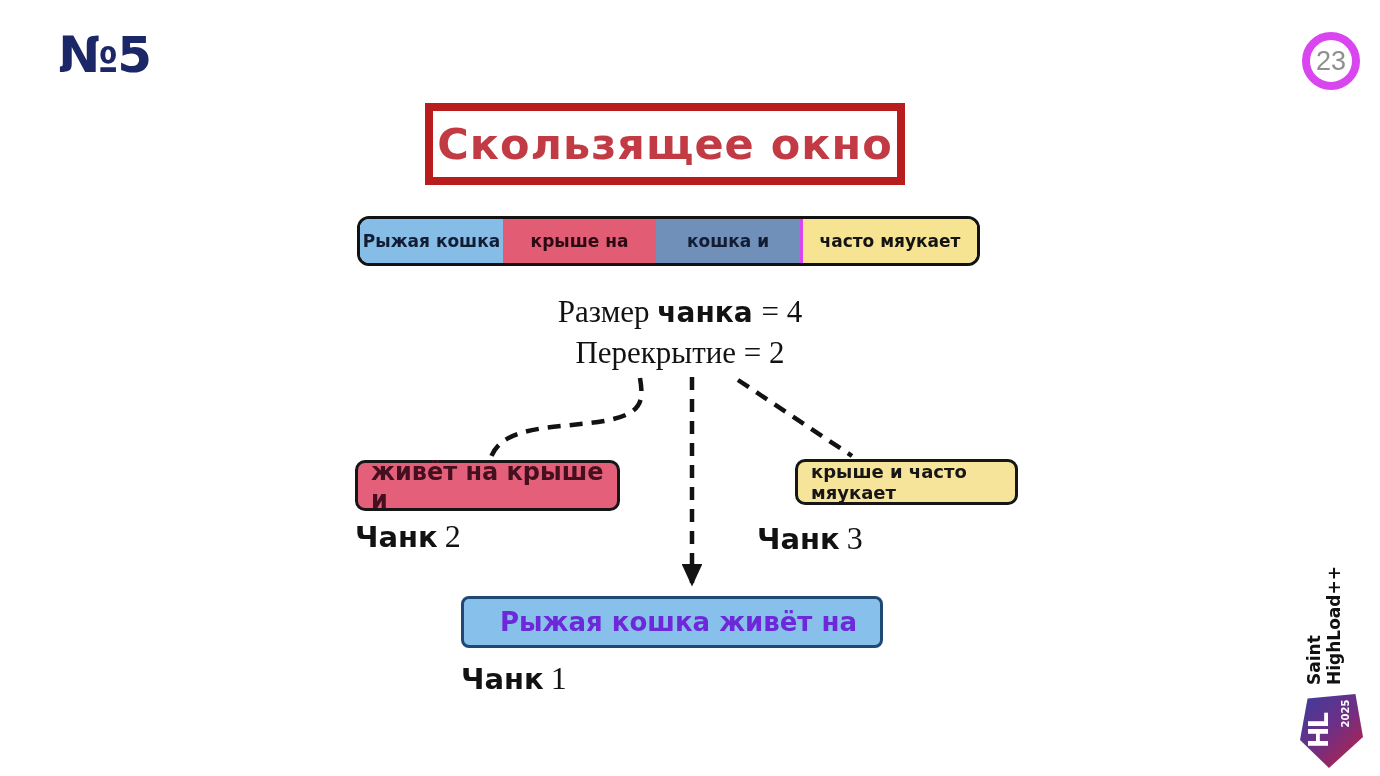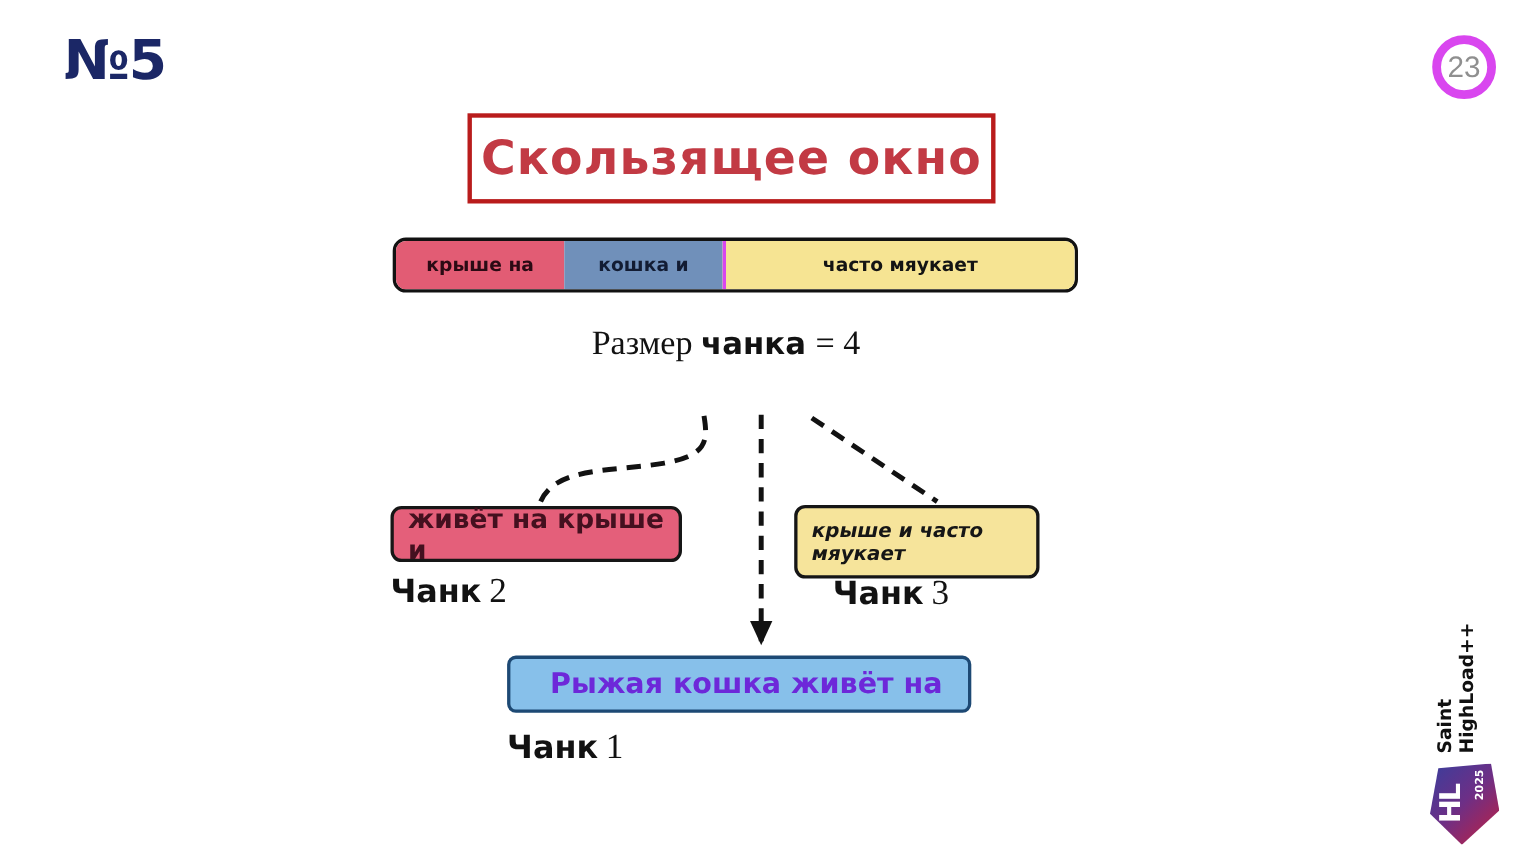--- a/index.html
+++ b/index.html
@@ -27,21 +27,21 @@
     border: 8px solid #d946ef; border-radius: 50%;
     display: flex; align-items: center; justify-content: center;
     color: #8f8f8f; font-size: 27px; font-weight: 400;
   }
 
   
   .title-box {
     left: 425px; top: 103px;
     width: 480px; height: 82px;
     background: #ffffff;
-    border: 4px solid #b91c1c;
+    border: 8px solid #b91c1c;
     display: flex; align-items: center; justify-content: center;
   }
   .title-text {
     color: #c23a44; font-size: 43px; font-weight: 700;
     font-family: "DejaVu Sans", sans-serif;
     letter-spacing: 1px;
   }
 
   
   .window-bar {
@@ -55,21 +55,21 @@
     font-weight: 700; font-size: 17px;
     font-family: "DejaVu Sans", sans-serif;
   }
   .segment-1 { width: 143px; }
   .segment-2 { width: 153px; }
   .segment-3 { width: 144px; }
   .segment-4 { flex: 1; border-left: 3px solid #d946ef; }
 
   
   .params {
-    left: 440px; top: 292px; width: 440px;
+    left: 460px; top: 292px; width: 440px;
     text-align: center;
     font-family: "Liberation Serif", serif;
     font-size: 31px; color: #121212; line-height: 40px;
   }
   .params .bold-sans {
     font-family: "DejaVu Sans", sans-serif;
     font-weight: 700; font-size: 28px;
     margin-left: 0.28em;
   }
   .params .gap-left { margin-left: 0.28em; }
@@ -77,21 +77,21 @@
   
   .connectors { left: 0; top: 0; width: 1380px; height: 776px; pointer-events: none; }
 
   
   .chunk-box {
     display: flex; align-items: center; justify-content: center;
     border: 3px solid #161616; border-radius: 10px;
     font-family: "DejaVu Sans", sans-serif; font-weight: 700; padding-left: 13px;
   }
   .chunk2-box { left: 355px; top: 460px; width: 265px; height: 51px; font-size: 24px; }
-  .chunk3-box { left: 722px; top: 459px; width: 223px; height: 67px; font-size: 18px; font-style: italic; }
+  .chunk3-box { left: 795px; top: 459px; width: 223px; height: 46px; font-size: 18px; }
   .chunk1-box { left: 461px; top: 596px; width: 422px; height: 52px; font-size: 26px; border-radius: 8px; }
 
   .chunk-label {
     color: #121212;
     font-family: "DejaVu Sans", sans-serif;
     font-weight: 700; font-size: 29px;
   }
   .chunk-label .num {
     font-family: "Liberation Serif", serif;
     font-weight: 400; font-size: 32px;
@@ -135,27 +135,29 @@
 
 <div class="abs page-circle">
   <span>23</span>
 </div>
 
 <div class="abs title-box">
   <span class="title-text">Скользящее окно</span>
 </div>
 
 <div class="abs window-bar">
+  <div class="segment segment-1" style="background: rgb(134, 189, 230); color: rgb(18, 28, 51);">Рыжая кошка</div>
   <div class="segment segment-2" style="background: rgb(226, 92, 116); color: rgb(43, 10, 20);">крыше на</div>
   <div class="segment segment-3" style="background: rgb(112, 144, 186); color: rgb(18, 28, 51);">кошка и</div>
   <div class="segment segment-4" style="background: rgb(246, 228, 147); color: rgb(20, 20, 20);">часто мяукает</div>
 </div>
 
 <div class="abs params">
   <div><span>Размер</span><span class="bold-sans">чанка</span><span class="gap-left">= 4</span></div>
+  <div>Перекрытие = 2</div>
 </div>
 
 <svg class="abs connectors" viewBox="0 0 1380 776" xmlns="http://www.w3.org/2000/svg">
   <defs>
     <marker id="arrowhead" markerWidth="5.2" markerHeight="4.6" refX="4.2" refY="2.3" orient="auto">
       <path d="M0,0 L5,2.3 L0,4.6 Z" fill="#121212"></path>
     </marker>
   </defs>
   <path d="M 640 378 C 644 402, 642 414, 604 421 C 556 429, 504 424, 491 457" fill="none" stroke="#121212" stroke-width="4.5" stroke-dasharray="13 9"></path>
   <path d="M 692 377 L 692 583" fill="none" stroke="#121212" stroke-width="4.5" stroke-dasharray="13 9" marker-end="url(#arrowhead)"></path>

